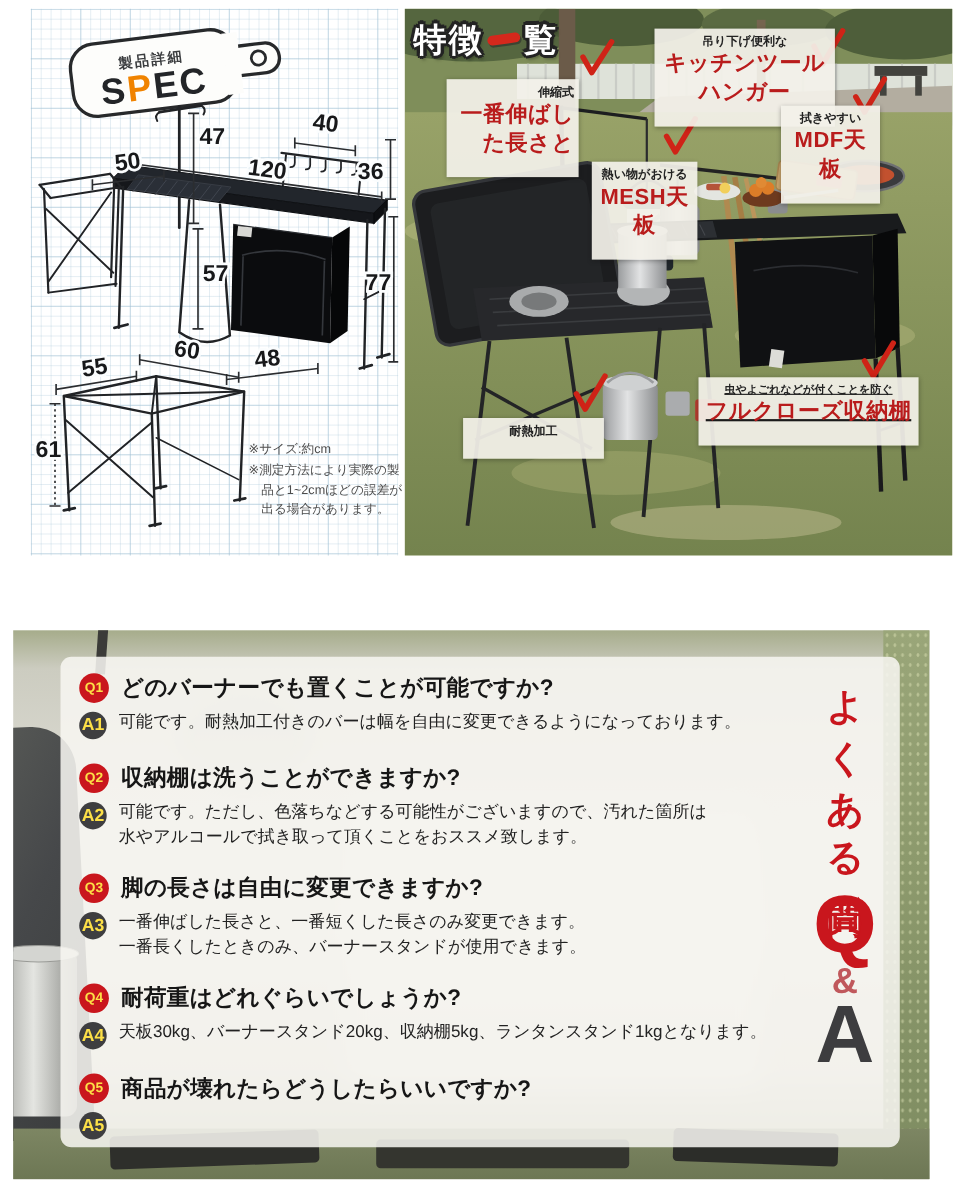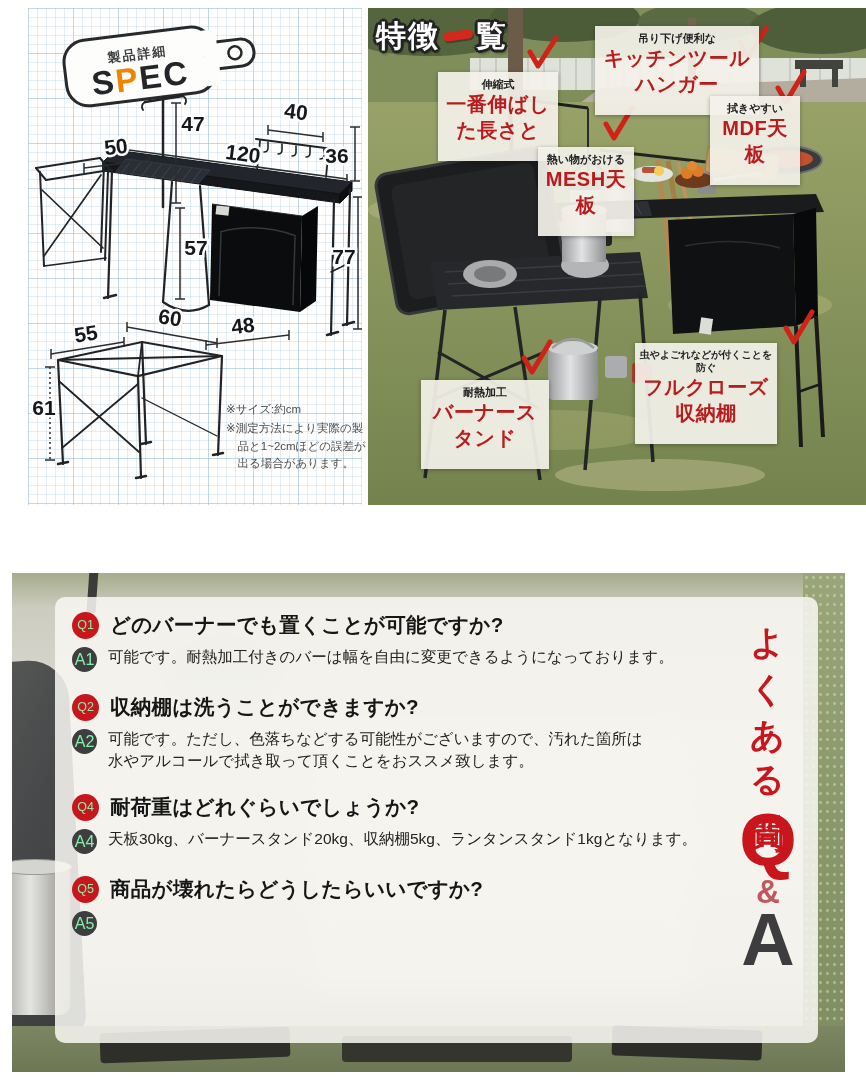--- a/index.html
+++ b/index.html
@@ -64,22 +64,22 @@
   .qa-bottom-strip .dark3{position:absolute;left:600px;top:2px;width:150px;height:30px;background:#2c2d29;transform:rotate(2deg);border-radius:4px;}
   .qa-ghost1{position:absolute;left:300px;top:160px;width:380px;height:260px;background:#f4f4f0;opacity:.35;filter:blur(10px);border-radius:20px;}
   .qa-ghost2{position:absolute;left:150px;top:60px;width:120px;height:80px;background:#bdbfb4;opacity:.4;filter:blur(6px);border-radius:50%;}
 
   .qa-panel{position:absolute;left:43px;top:24px;width:763px;height:1018px;max-height:446px;
     background:rgba(247,246,241,.87);border-radius:10px;padding:14px 100px 14px 17px;}
   .qa-item{margin-top:21px;}
   .qa-item:first-child{margin-top:0;}
   .qa-row{display:flex;align-items:center;gap:11px;}
   .qa-row.answer{align-items:flex-start;margin-top:7px;}
-  .badge{flex:0 0 auto;border-radius:50%;color:#86efac;display:flex;align-items:center;justify-content:center;
-    font-weight:400;}
+  .badge{flex:0 0 auto;border-radius:50%;color:#fde047;display:flex;align-items:center;justify-content:center;
+    font-weight:700;}
   .badge.q{width:27px;height:27px;background:#c9161d;font-size:12.5px;}
   .badge.a{width:25px;height:25px;background:#3e3e40;font-size:16px;margin-top:1px;}
   .q-text{font-size:20.5px;font-weight:800;color:#161616;letter-spacing:.3px;}
   .a-text{font-size:15.5px;line-height:1.42;color:#222;white-space:pre-line;}
 
   .qa-vertical{position:absolute;left:718px;top:30px;width:76px;display:flex;flex-direction:column;
     align-items:center;}
   .qa-vertical .vtitle{writing-mode:vertical-rl;text-orientation:upright;font-size:34px;font-weight:900;
     color:#c9161d;letter-spacing:7px;line-height:1;}
   .qa-vertical .bigQ{font-size:74px;font-weight:900;color:#c9161d;line-height:.82;margin-top:10px;}
@@ -368,41 +368,40 @@
         <polyline points="740,42 748,58 766,28"></polyline>
         <polyline points="778,88 786,102 804,72"></polyline>
         <polyline points="606,124 614,138 632,108"></polyline>
         <polyline points="524,358 532,372 550,342"></polyline>
         <polyline points="786,328 794,342 812,312"></polyline>
       </g>
     </svg>
 
     <div class="features-header"><span>特徴</span><span class="red-dash"></span><span>覧</span></div>
 
-    <div class="feature-label" style="left:70px;top:64px;width:120px;">
+    <div class="feature-label" style="left:38px;top:64px;width:120px;text-align:right;">
       <span class="pre">伸縮式</span>
       <span class="name">一番伸ばした長さと</span>
     </div>
     <div class="feature-label" style="left:227px;top:18px;width:164px;">
       <span class="pre">吊り下げ便利な</span>
       <span class="name">キッチンツールハンガー</span>
     </div>
     <div class="feature-label" style="left:342px;top:88px;width:90px;">
       <span class="pre">拭きやすい</span>
       <span class="name">MDF天板</span>
     </div>
     <div class="feature-label" style="left:170px;top:139px;width:96px;">
       <span class="pre">熱い物がおける</span>
       <span class="name">MESH天板</span>
     </div>
     <div class="feature-label" style="left:53px;top:372px;width:128px;">
       <span class="pre">耐熱加工</span>
-      <span class="name">バーナースタンド</span>
-    </div>
-    <div class="feature-label small-pre" style="left:267px;top:335px;width:142px;">
+    </div>
+    <div class="feature-label small-pre" style="left:267px;top:335px;width:200px;text-decoration:underline;">
       <span class="pre">虫やよごれなどが付くことを防ぐ</span>
       <span class="name">フルクローズ収納棚</span>
     </div>
   </div>
 
   <div class="qa-section">
     <div class="qa-pole"></div>
     <div class="qa-ghost2"></div>
     <div class="qa-ghost1"></div>
     <div class="qa-tarp"></div>
@@ -431,20 +430,31 @@
           <div class="q-text">収納棚は洗うことができますか?</div>
         </div>
         <div class="qa-row answer">
           <div class="badge a">A2</div>
           <div class="a-text">可能です。ただし、色落ちなどする可能性がございますので、汚れた箇所は
 水やアルコールで拭き取って頂くことをおススメ致します。</div>
         </div>
       </div>
       <div class="qa-item">
         <div class="qa-row">
+          <div class="badge q">Q3</div>
+          <div class="q-text">脚の長さは自由に変更できますか?</div>
+        </div>
+        <div class="qa-row answer">
+          <div class="badge a">A3</div>
+          <div class="a-text">一番伸ばした長さと、一番短くした長さのみ変更できます。
+一番長くしたときのみ、バーナースタンドが使用できます。</div>
+        </div>
+      </div>
+      <div class="qa-item">
+        <div class="qa-row">
           <div class="badge q">Q4</div>
           <div class="q-text">耐荷重はどれぐらいでしょうか?</div>
         </div>
         <div class="qa-row answer">
           <div class="badge a">A4</div>
           <div class="a-text">天板30kg、バーナースタンド20kg、収納棚5kg、ランタンスタンド1kgとなります。</div>
         </div>
       </div>
       <div class="qa-item">
         <div class="qa-row">

